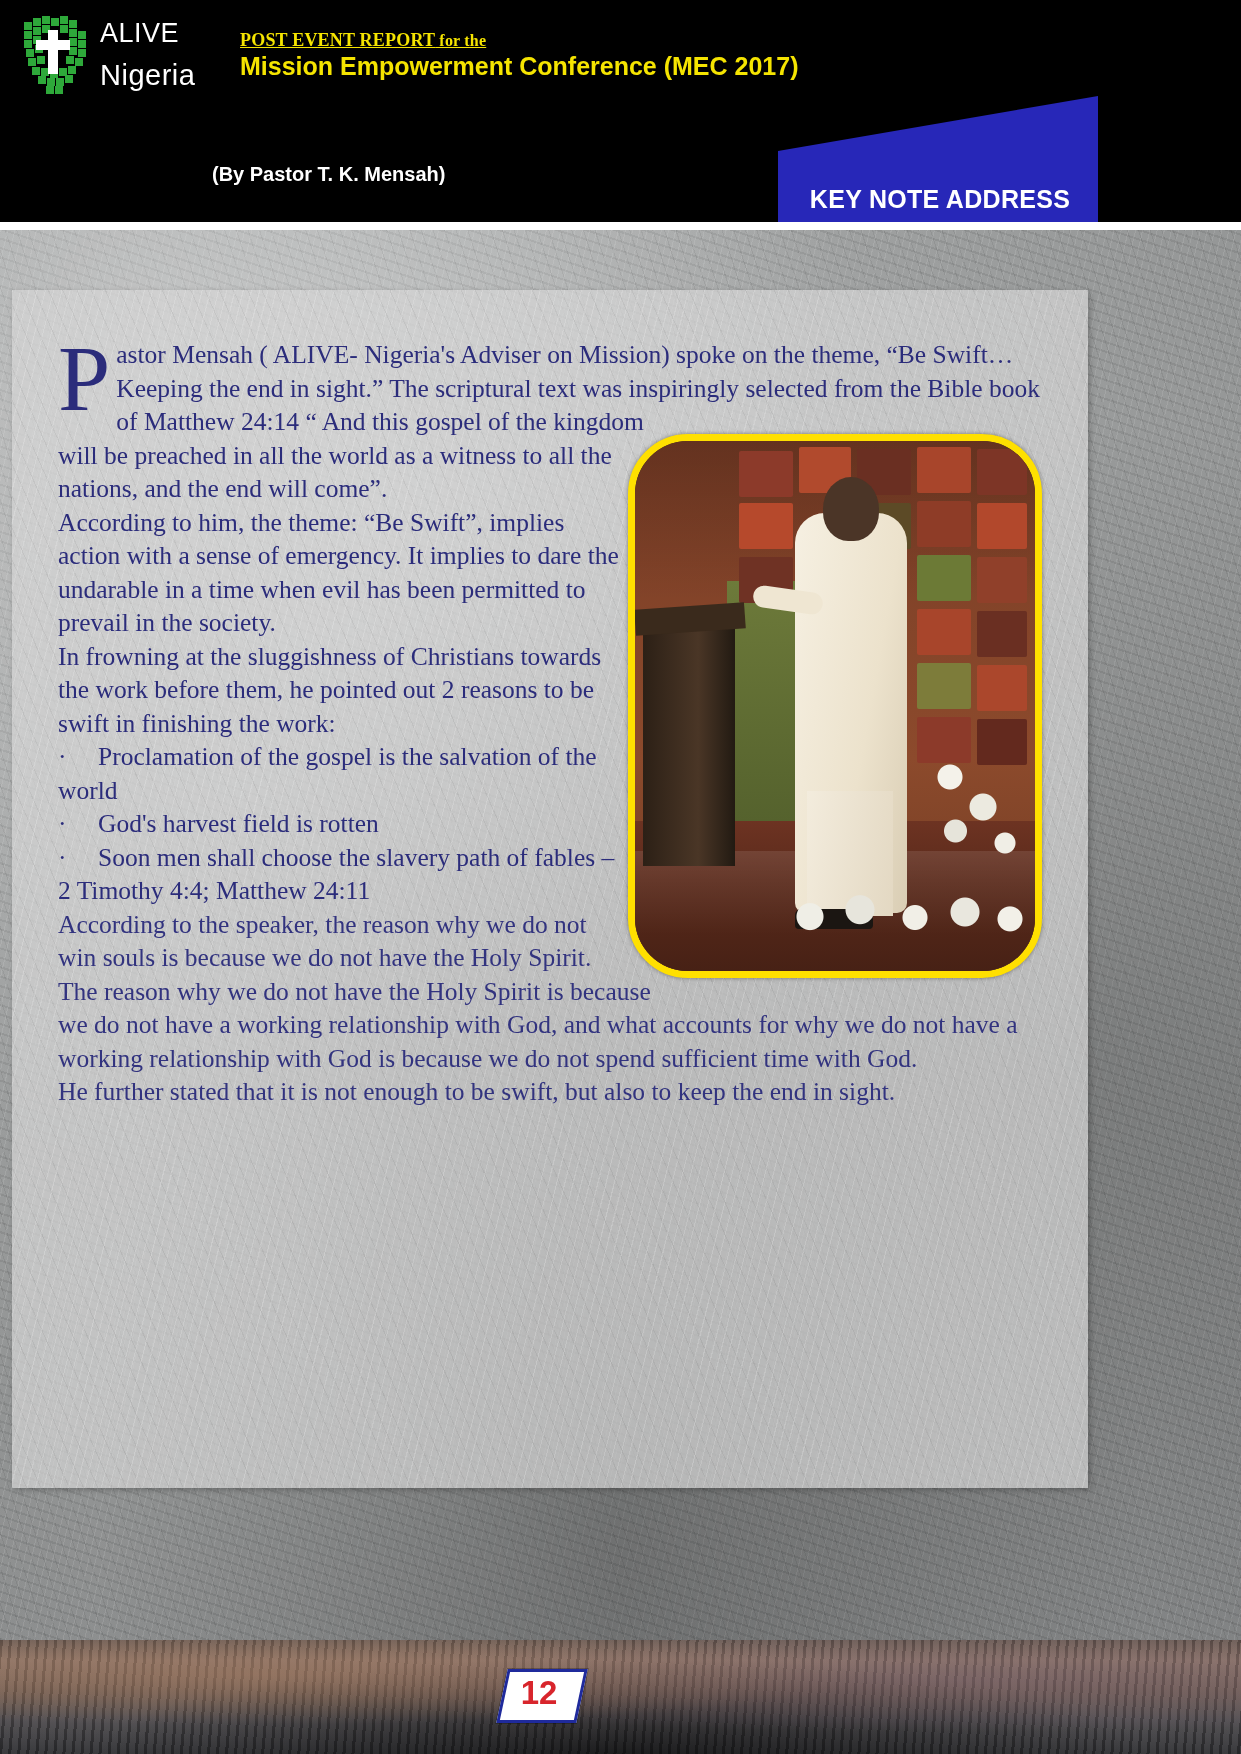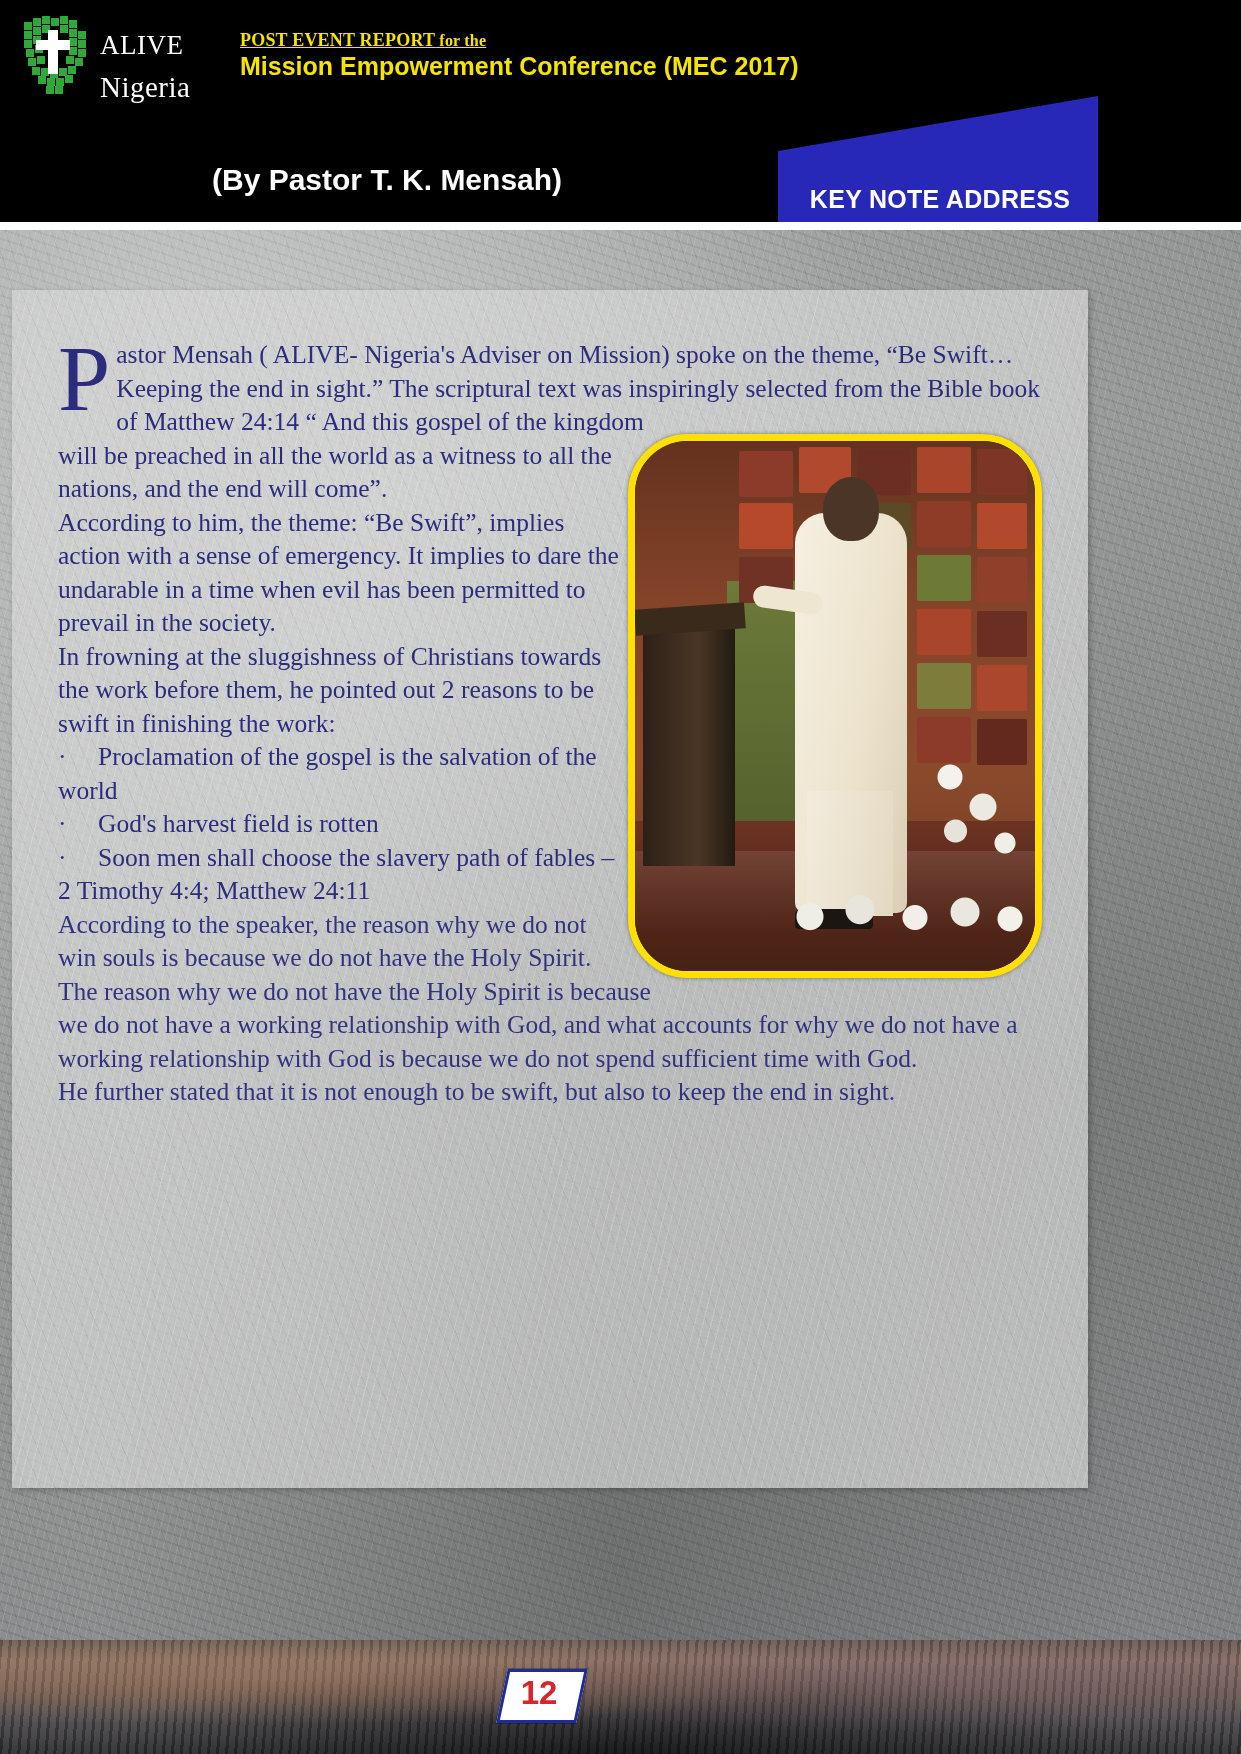--- a/index.html
+++ b/index.html
@@ -30,23 +30,23 @@
     height: 88px;
   }
   .logo-map {
     position: absolute;
     left: 0; top: 0;
     width: 70px;
     height: 86px;
   }
   .logo-text {
     position: absolute;
-    left: 78px; top: 20px;
+    left: 78px; top: 8px;
     color: #ffffff;
-    font-family: Liberation Serif, serif;
+    font-family: Liberation Sans, sans-serif;
     line-height: 1.0;
   }
   .logo-text .l1 { font-size: 27px; letter-spacing: 0.5px; display:block; }
   .logo-text .l2 { font-size: 29px; letter-spacing: 0.5px; display:block; margin-top: 14px;}
 
   .hdr-title-1 {
     position: absolute;
     left: 240px; top: 30px;
     color: #f5e400;
     font-family: "Liberation Serif", serif;
@@ -64,21 +64,21 @@
     font-weight: bold;
     font-size: 25px;
   }
 
   .byline {
     position: absolute;
     left: 212px; top: 163px;
     color: #ffffff;
     font-family: "Liberation Sans", sans-serif;
     font-weight: bold;
-    font-size: 30px;
+    font-size: 20px;
   }
 
   
   .keynote-banner {
     position: absolute;
     left: 778px; top: 96px;
     width: 320px;
     height: 134px;
     background: #2727b8;
     clip-path: polygon(0% 41%, 100% 0%, 100% 100%, 0% 100%);

